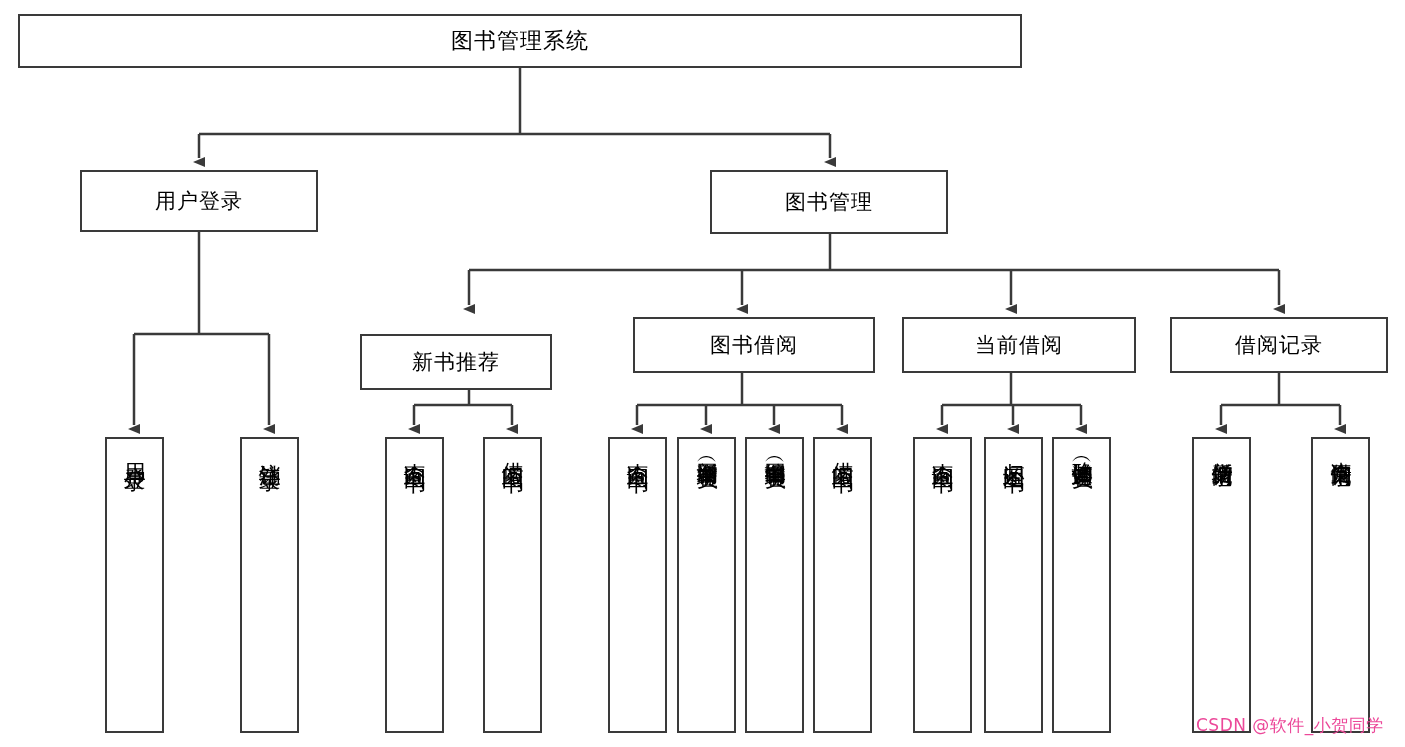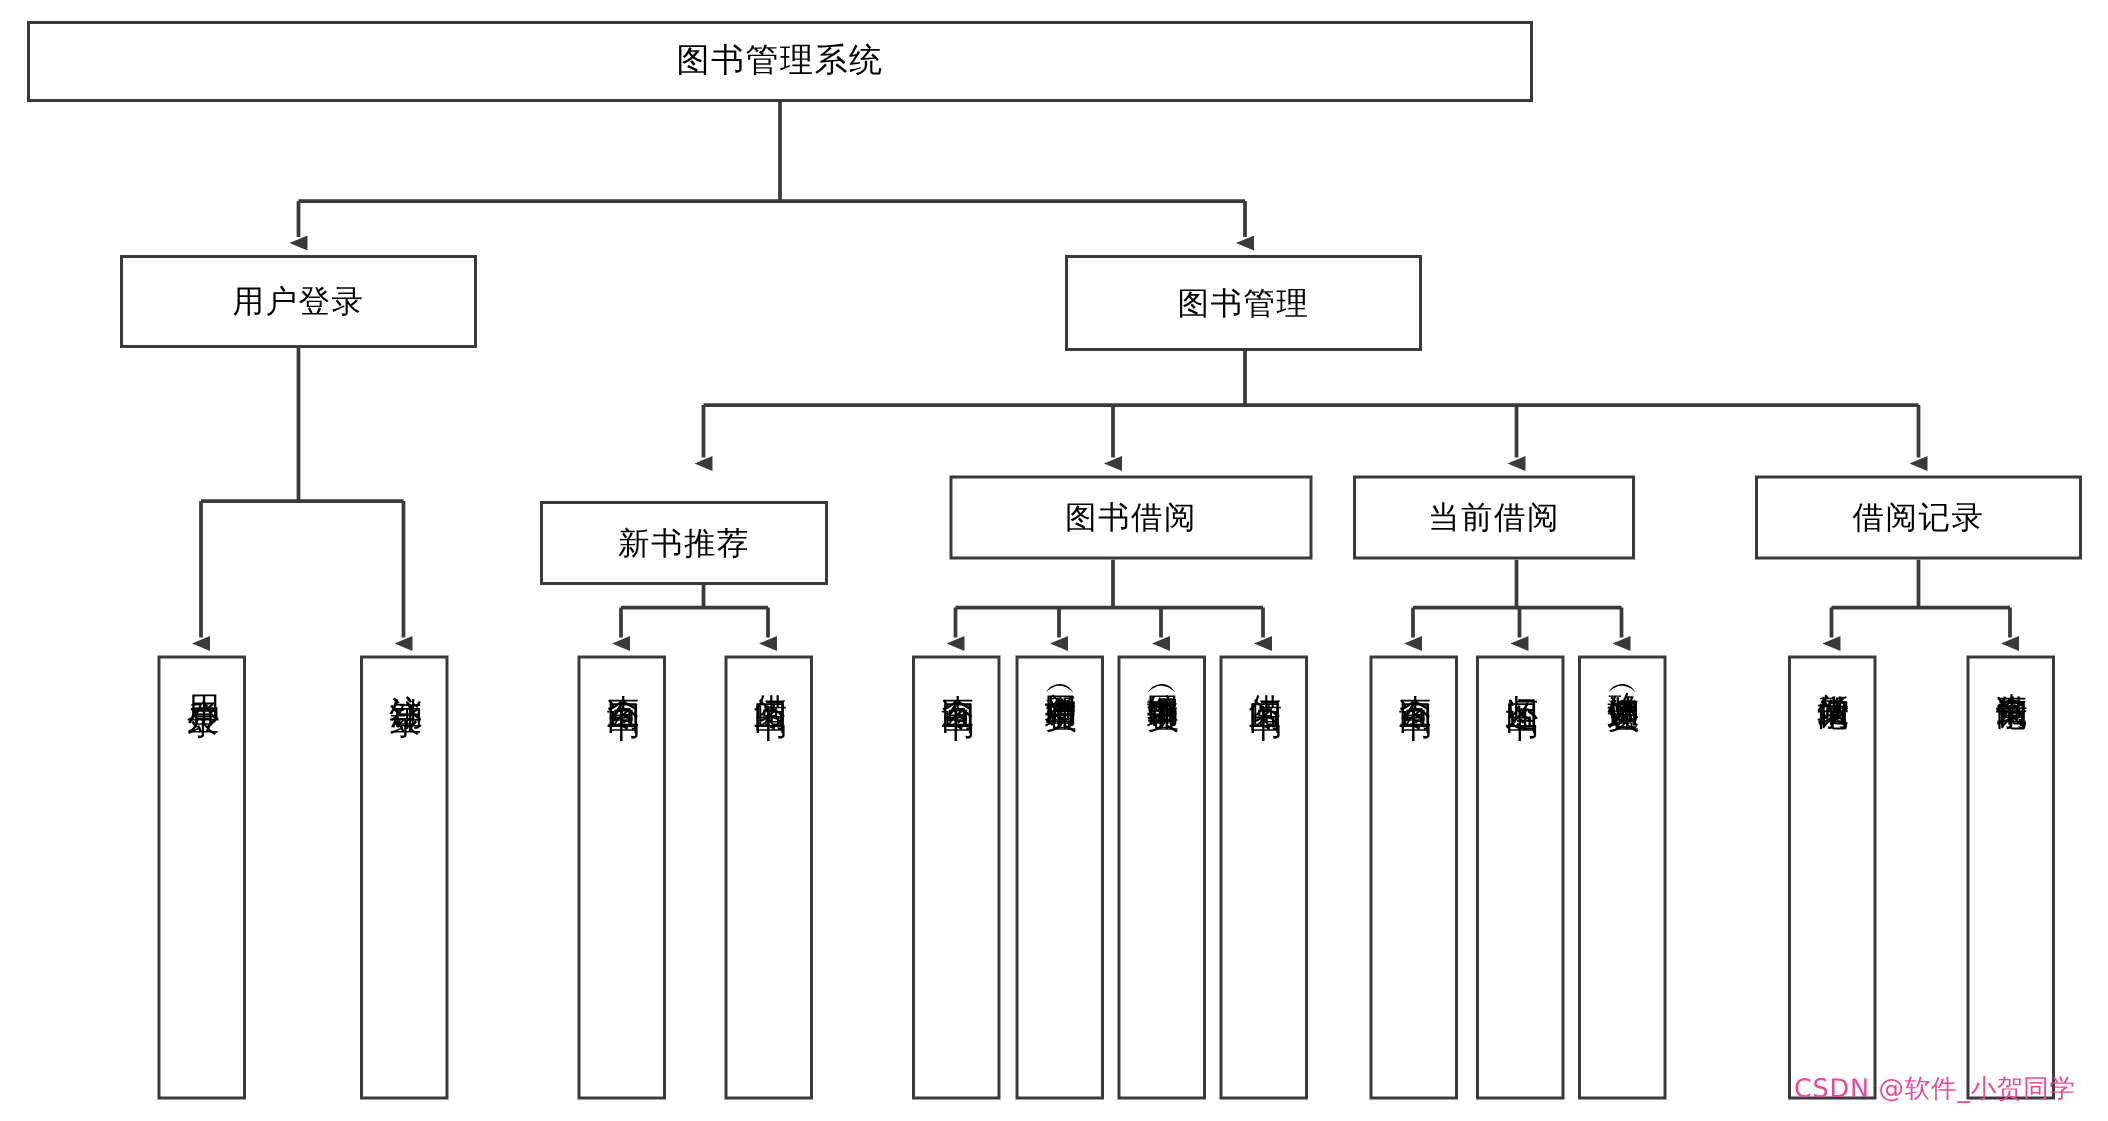--- a/index.html
+++ b/index.html
@@ -29,20 +29,21 @@
   .node {
     position: absolute;
     box-sizing: border-box;
     background: #ffffff;
     border: 2px solid #3a3a3a;
     display: flex;
     align-items: center;
     justify-content: center;
     color: #000000;
     z-index: 2;
+    font-family: Liberation Serif, serif;
   }
   .node-label {
     display: block;
     text-align: center;
     line-height: 1.18;
     color: #000000;
   }
   
   .h-node .node-label {
     font-size: 21px;
@@ -145,21 +146,21 @@
   <div class="node h-node" style="left:710px; top:170px; width:238px; height:64px;">
     <span class="node-label">图书管理</span>
   </div>
 
   <div class="node h-node" style="left:360px; top:334px; width:192px; height:56px;">
     <span class="node-label">新书推荐</span>
   </div>
   <div class="node h-node" style="left:633px; top:317px; width:242px; height:56px;">
     <span class="node-label">图书借阅</span>
   </div>
-  <div class="node h-node" style="left:902px; top:317px; width:188px; height:56px;">
+  <div class="node h-node" style="left:902px; top:317px; width:234px; height:56px;">
     <span class="node-label">当前借阅</span>
   </div>
   <div class="node h-node" style="left:1170px; top:317px; width:218px; height:56px;">
     <span class="node-label">借阅记录</span>
   </div>
 
   <div class="node v-node" style="left:105px; top:437px; width:59px; height:296px;">
     <span class="node-label">用户登录</span>
   </div>
   <div class="node v-node" style="left:240px; top:437px; width:59px; height:296px;">

